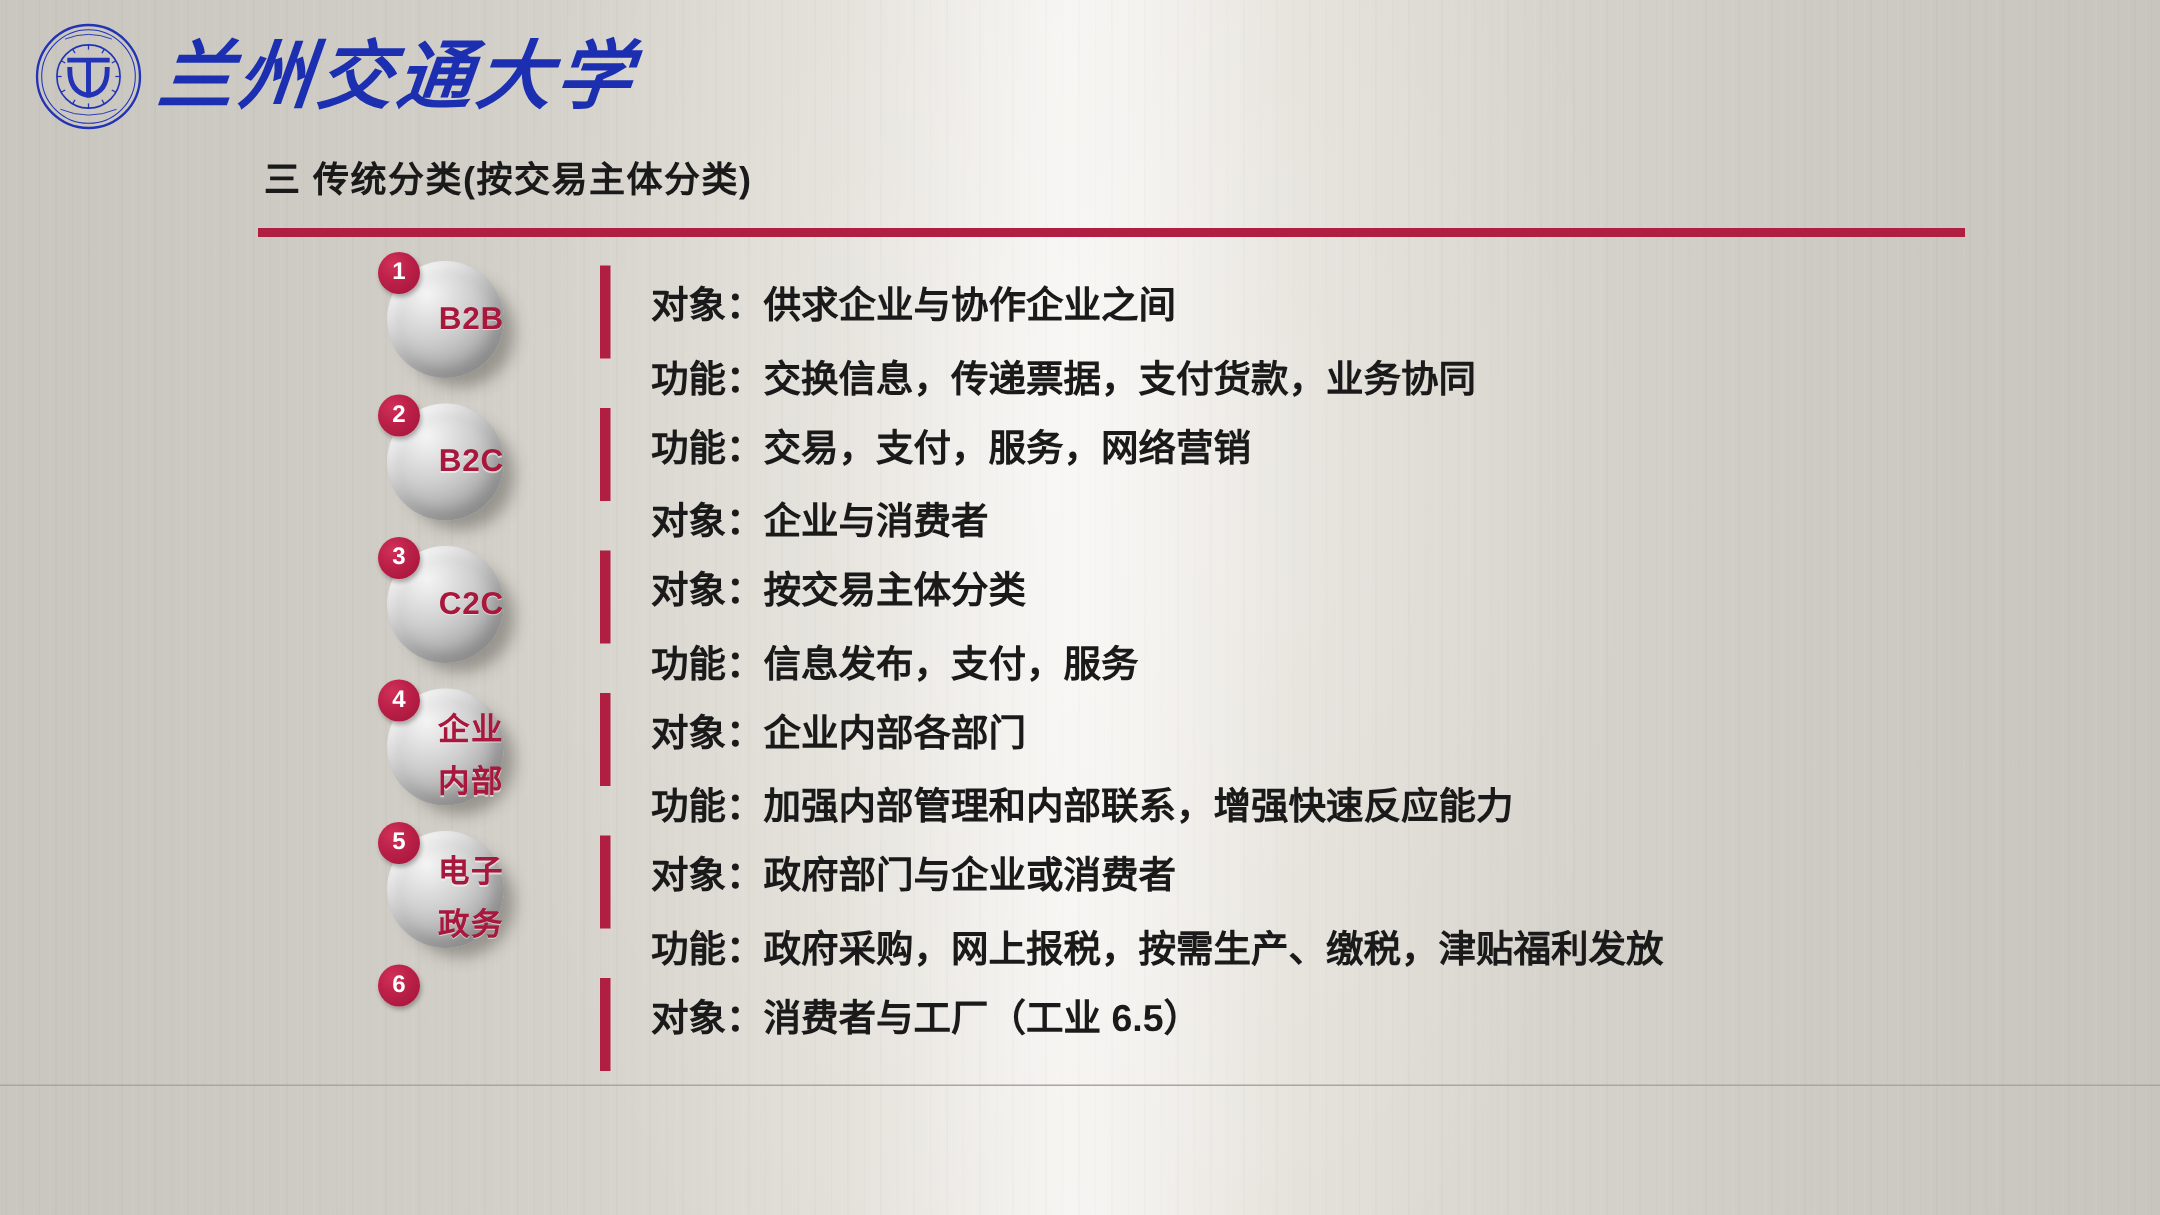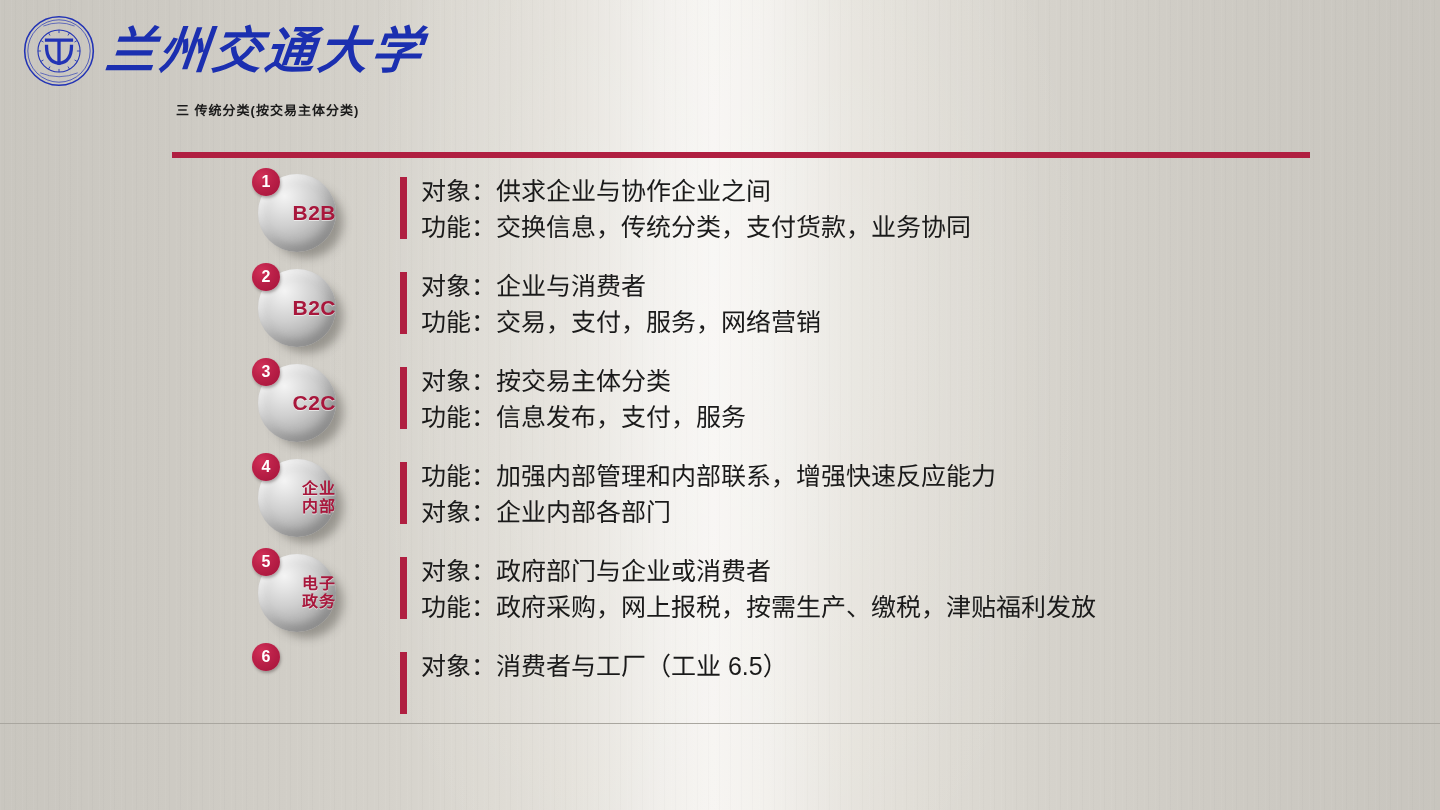--- a/index.html
+++ b/index.html
@@ -81,21 +81,21 @@
     letter-spacing: 3px;
     line-height: 1;
     white-space: nowrap;
     transform: skewX(-6deg);
   }
 
   .slide-title {
     position: absolute;
     left: 176px;
     top: 100px;
-    font-size: 13px;
+    font-size: 24px;
     font-weight: 700;
     color: #1a1a1a;
     letter-spacing: 1px;
     z-index: 4;
     white-space: nowrap;
     text-align: right;
   }
   .title-rule {
     position: absolute;
     left: 172px;
@@ -152,23 +152,24 @@
   .sphere-label {
     font-size: 21px;
     font-weight: 700;
     color: #a8173c;
     line-height: 1.02;
     text-align: center;
     letter-spacing: 0.5px;
     text-shadow: 0 1px 0 rgba(255,255,255,0.55);
   }
   .sphere-label.cn {
-    font-size: 16px;
+    font-size: 21px;
     line-height: 1.1;
     letter-spacing: 1px;
+    margin-top: 12px;
   }
   .num-badge {
     position: absolute;
     left: 0px;
     top: 0px;
     width: 28px;
     height: 28px;
     border-radius: 50%;
     background: radial-gradient(circle at 35% 30%, #d13158 0%, #bc2149 40%, #a3133a 100%);
     color: #ffffff;
@@ -195,21 +196,21 @@
     margin-right: 14px;
     height: 62px;
     margin-top: 3px;
   }
   .lines {
     font-size: 25px;
     color: #1a1a1a;
     line-height: 1.42;
     white-space: nowrap;
   }
-  .lines div { margin: 0; }
+  .lines div { margin: 13px; font-weight: bold; }
 
   
   .footer-rule {
     position: absolute;
     left: 0;
     top: 723px;
     width: 1440px;
     height: 1px;
     background: #a9a69f;
     z-index: 3;
@@ -255,37 +256,37 @@
       <div class="badge-wrap">
         <div class="sphere">
           <div class="sphere-label">B2B</div>
         </div>
         <div class="num-badge">1</div>
       </div>
       <div class="text-block">
         <div class="accent-bar"></div>
         <div class="lines">
           <div>对象：供求企业与协作企业之间</div>
-          <div>功能：交换信息，传统分类，支付货款，业务协同</div>
+          <div>功能：交换信息，传递票据，支付货款，业务协同</div>
         </div>
       </div>
     </div>
 
     <div class="row">
       <div class="badge-wrap">
         <div class="sphere">
           <div class="sphere-label">B2C</div>
         </div>
         <div class="num-badge">2</div>
       </div>
       <div class="text-block">
         <div class="accent-bar"></div>
         <div class="lines">
+          <div>功能：交易，支付，服务，网络营销</div>
           <div>对象：企业与消费者</div>
-          <div>功能：交易，支付，服务，网络营销</div>
         </div>
       </div>
     </div>
 
     <div class="row">
       <div class="badge-wrap">
         <div class="sphere">
           <div class="sphere-label">C2C</div>
         </div>
         <div class="num-badge">3</div>
@@ -303,22 +304,22 @@
       <div class="badge-wrap">
         <div class="sphere">
           <div class="sphere-label cn">企业</div>
           <div class="sphere-label cn">内部</div>
         </div>
         <div class="num-badge">4</div>
       </div>
       <div class="text-block">
         <div class="accent-bar"></div>
         <div class="lines">
+          <div>对象：企业内部各部门</div>
           <div>功能：加强内部管理和内部联系，增强快速反应能力</div>
-          <div>对象：企业内部各部门</div>
         </div>
       </div>
     </div>
 
     <div class="row">
       <div class="badge-wrap">
         <div class="sphere">
           <div class="sphere-label cn">电子</div>
           <div class="sphere-label cn">政务</div>
         </div>

